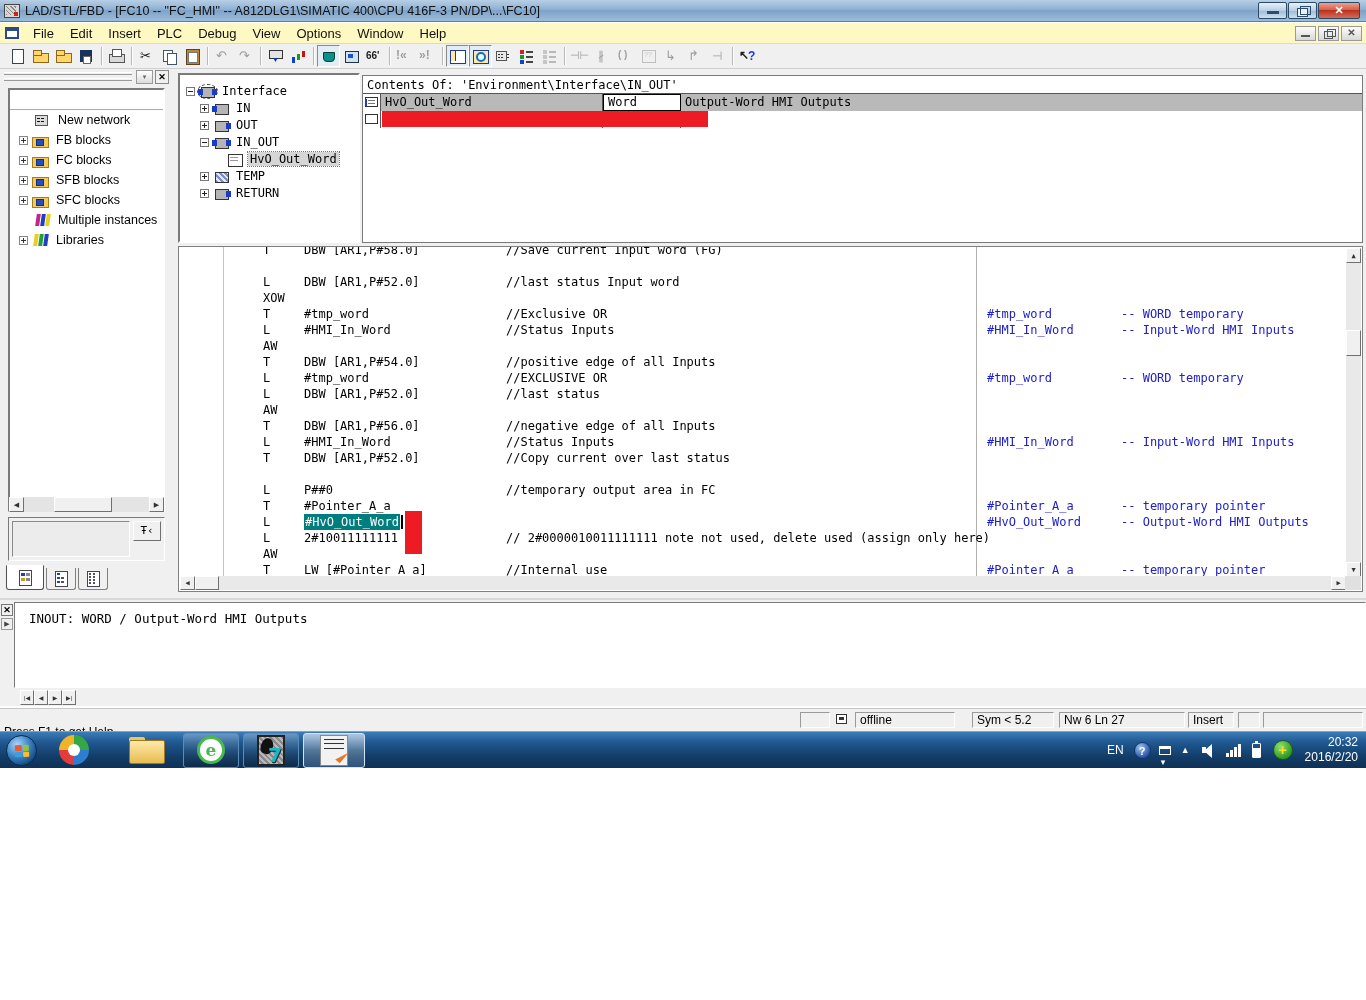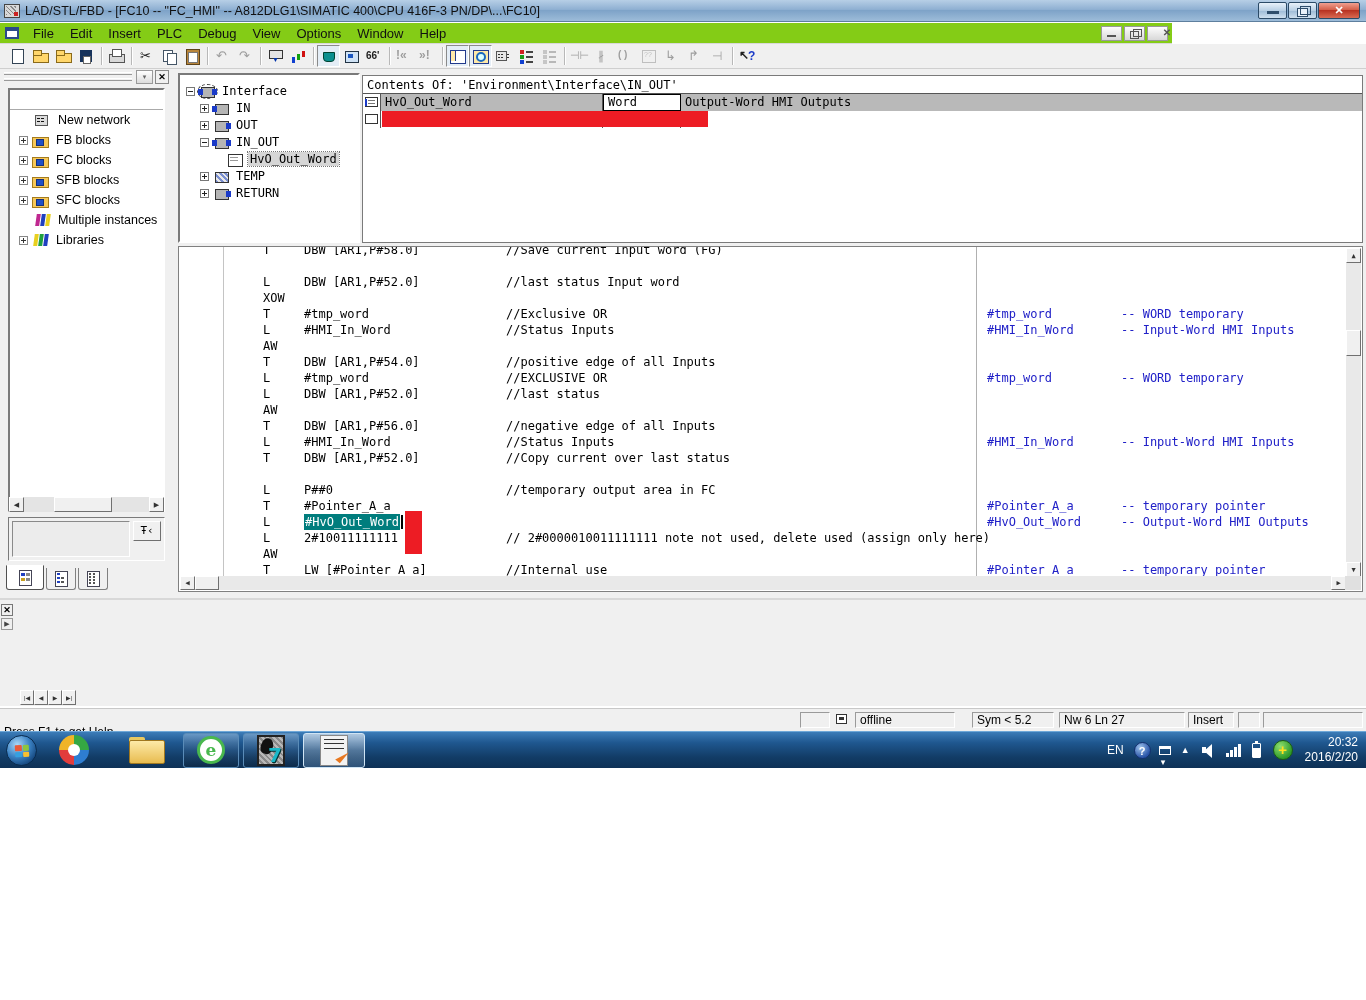--- a/index.html
+++ b/index.html
@@ -19,22 +19,22 @@
   .win-btns { position:absolute; right:6px; top:2px; display:flex; }
   .wb { width:29px; height:17px; border:1px solid #2b4a66; border-radius:2px; margin-left:1px;
     background:linear-gradient(#e8f1fa, #b8cfe4 50%, #9cbad6 51%, #cfe0ef); position:relative; }
   .wb.close { width:42px; background:linear-gradient(#f0a090, #d4604a 45%, #b83322 50%, #d96a52); }
   .wb.min::before { content:""; position:absolute; left:8px; bottom:4px; width:12px; height:3px; background:#2e4d6b; }
   .wb.restore::before { content:""; position:absolute; left:8px; top:5px; width:9px; height:7px; border:1px solid #2e4d6b; background:#e8f1fa; }
   .wb.restore::after { content:""; position:absolute; left:11px; top:3px; width:9px; height:7px; border:1px solid #2e4d6b; }
   .wb.close::before { content:"\2715"; position:absolute; width:100%; text-align:center; top:1px; color:#fff; font-weight:bold; font-size:11px; }
 
   
-  .menubar { position:absolute; top:23px; left:0; width:1172px; height:21px; background:#84cc16;
-    border-bottom:1px solid #d9d9d9; display:flex; align-items:center;text-align:center; }
+  .menubar { position:absolute; top:23px; left:0; width:1366px; height:21px; background:#fef9c3;
+    border-bottom:1px solid #d9d9d9; display:flex; align-items:center; }
   .mdi-icon { width:14px; height:12px; border:2px solid #2a4a8a; margin:0 6px 0 5px; background:#fff; border-top-width:4px; }
   .menu-item { font-size:13px; color:#111; padding:2px 8px; }
   .child-ctrls { position:absolute; right:4px; top:3px; display:flex; }
   .cb { width:21px; height:15px; border:1px solid #9a9a9a; background:linear-gradient(#fdfdfd,#d8d8d8); margin-left:2px; position:relative; color:#555; }
   .cb.cmin::before { content:""; position:absolute; left:5px; bottom:3px; width:9px; height:2px; background:#555; }
   .cb.crest::before { content:""; position:absolute; left:5px; top:4px; width:7px; height:6px; border:1px solid #555; }
   .cb.crest::after { content:""; position:absolute; left:8px; top:2px; width:7px; height:6px; border:1px solid #555; }
   .cb.cclose::before { content:"\2715"; position:absolute; width:100%; text-align:center; top:0px; font-size:10px; font-weight:bold; }
 
   
@@ -692,20 +692,23 @@
         <div class="thumb"></div>
         <div class="sb-btn right">▶</div>
       </div>
       <div class="scroll-corner"></div>
     </div>
   </div>
 
   <div class="output-panel">
     <div class="op-xbtn">✕</div>
     <div class="op-arrow">▶</div>
+    <div class="op-content">
+      <div class="op-msg">INOUT: WORD / Output-Word HMI Outputs</div>
+    </div>
     <div class="tabs-row">
       <div class="tab-nav">
         <div class="sb-btn">|◀</div>
         <div class="sb-btn">◀</div>
         <div class="sb-btn">▶</div>
         <div class="sb-btn">▶|</div>
       </div>
       <div id="tab-strip" style="display:flex;">
           <div class="tab">
             <span class="face">1: Error</span>

